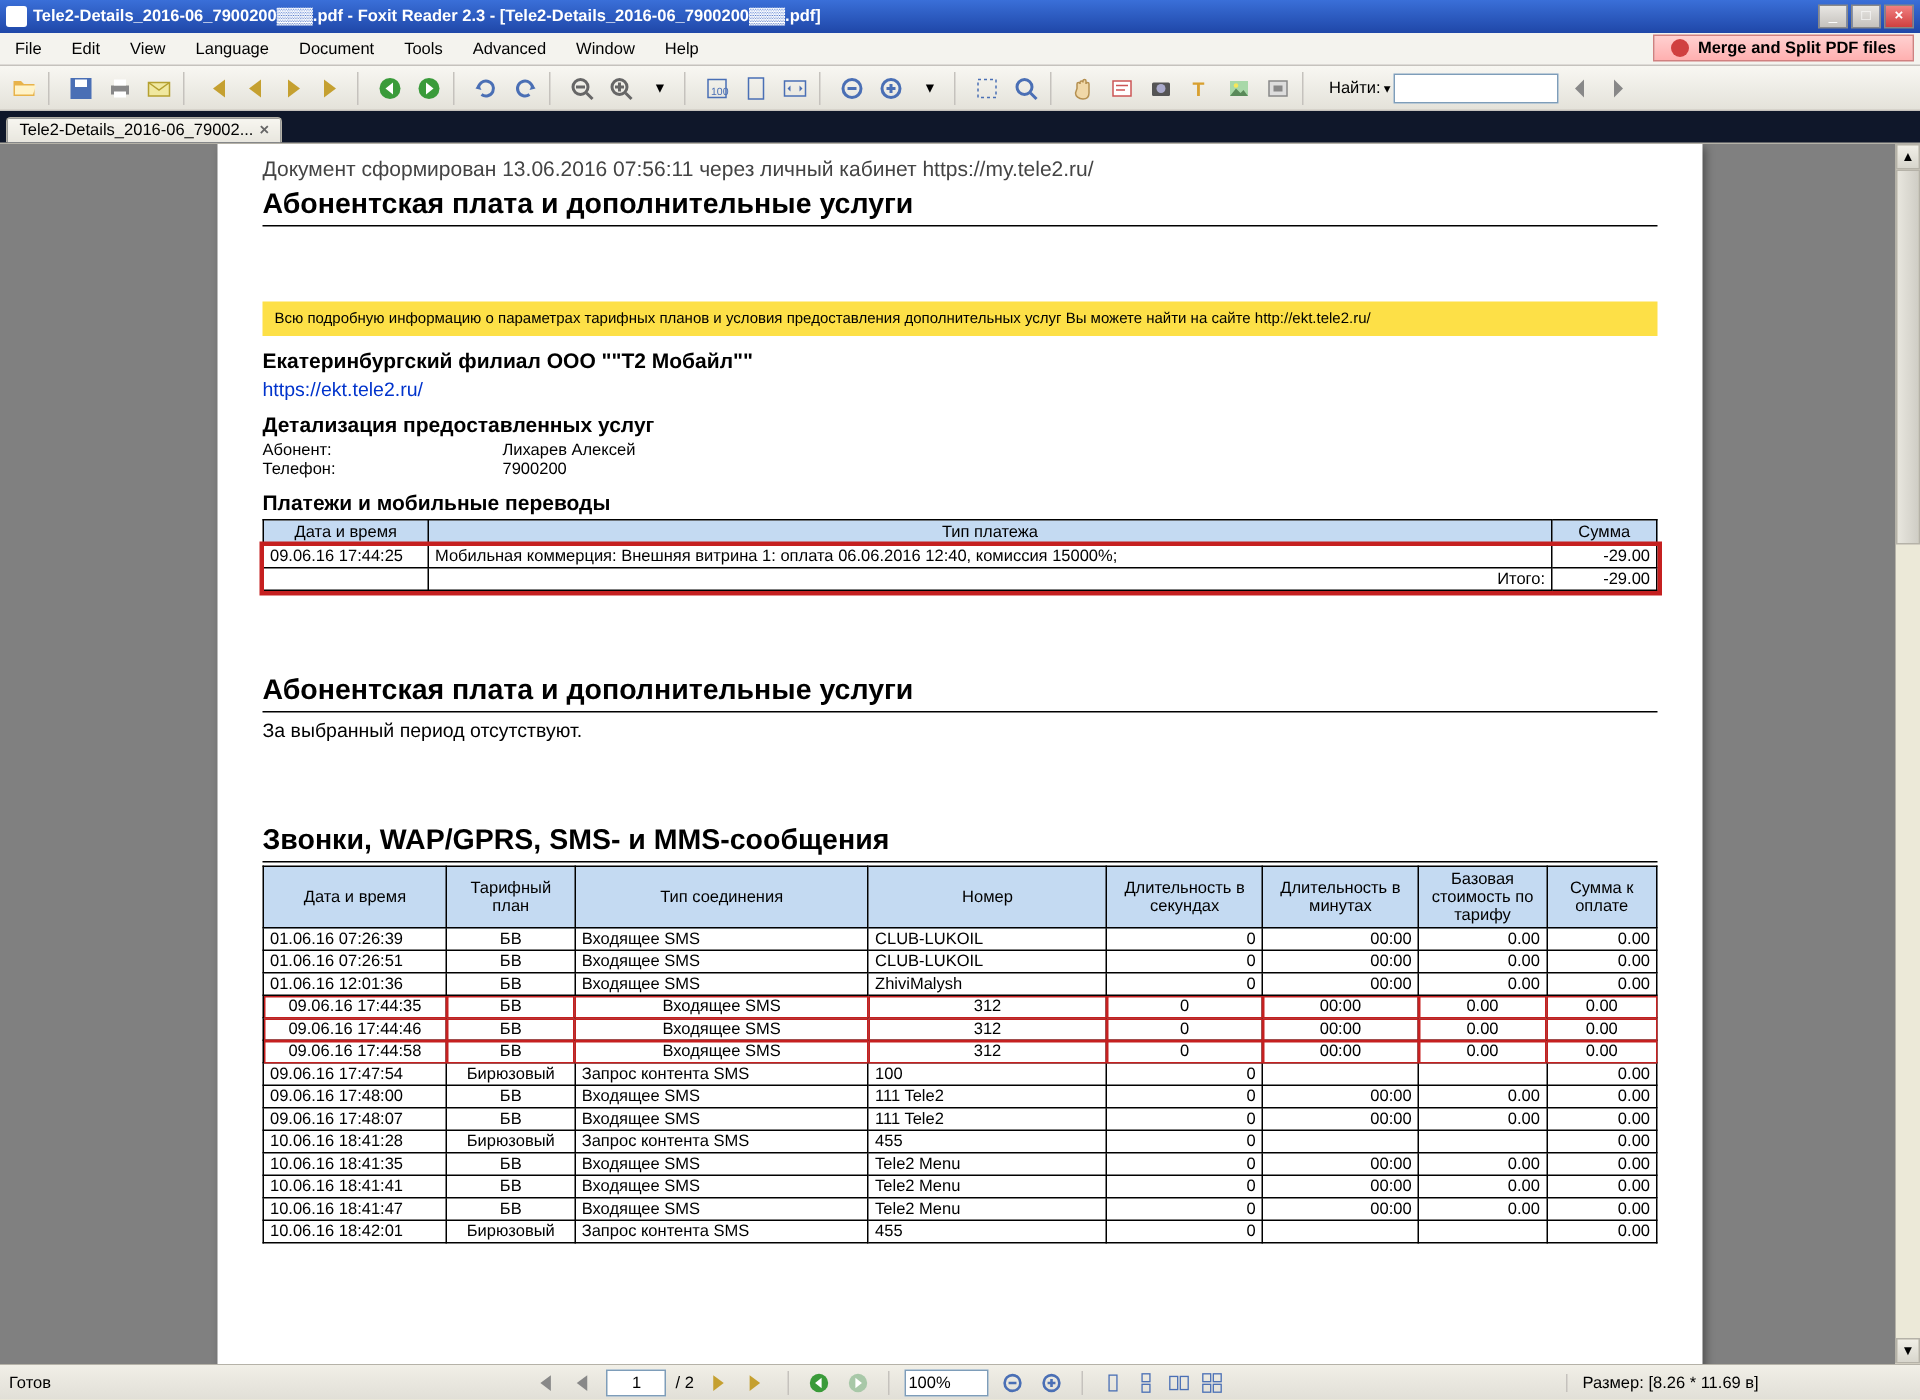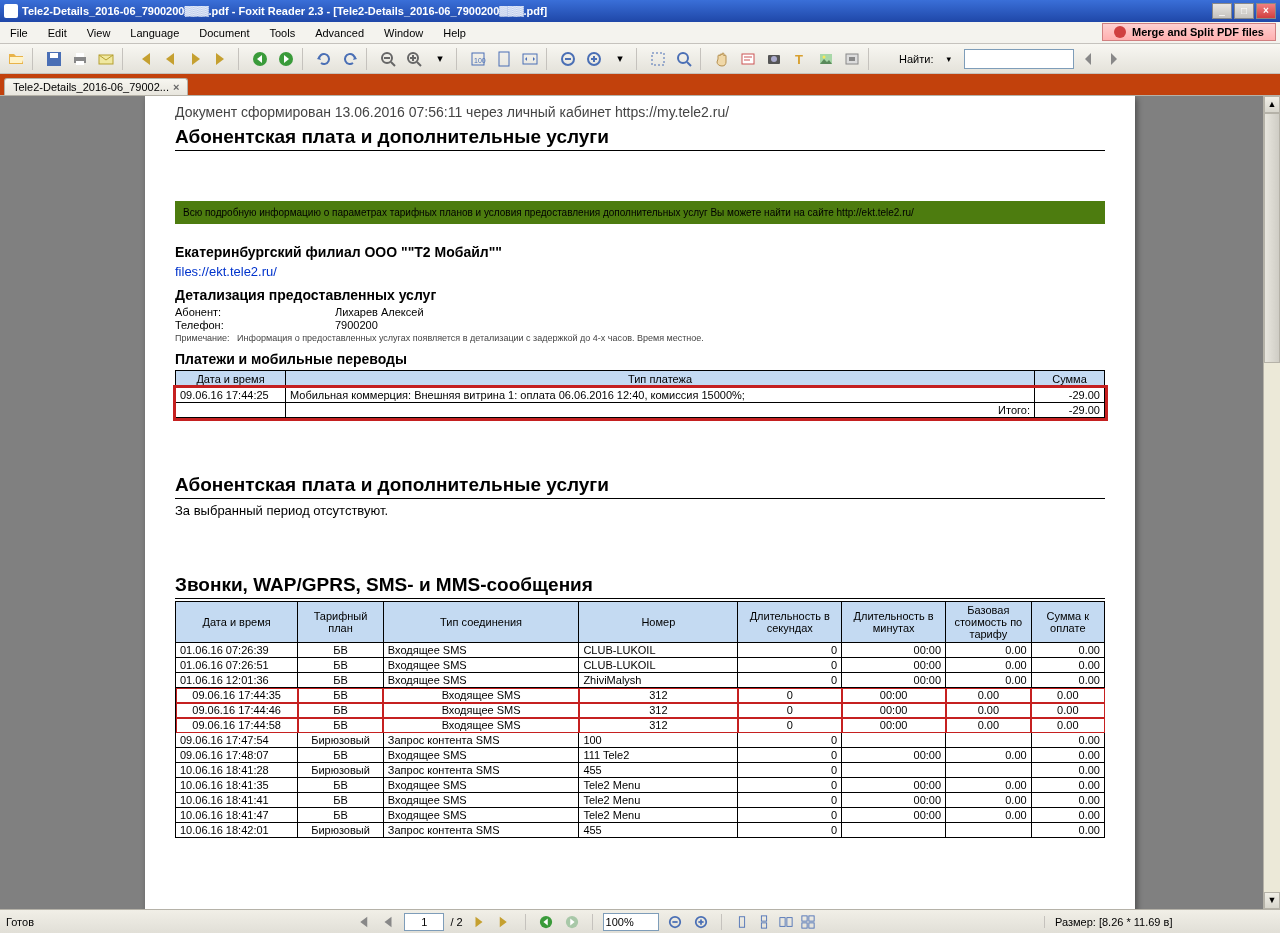--- a/index.html
+++ b/index.html
@@ -18,38 +18,38 @@
 .menubar { background:#f4f3ee; height:22px; display:flex; align-items:stretch; border-bottom:1px solid #c5c2bd; position:relative; }
 .menu-item { padding:3px 10px; cursor:pointer; font-size:11px; line-height:16px; }
 .merge-split { position:absolute; right:4px; top:1px; background:linear-gradient(#ffd0d0,#ffb0b0); border:1px solid #d08080; height:18px; padding:0 11px; font-size:11px; font-weight:bold; color:#000; display:flex; align-items:center; gap:6px; }
 .merge-split::before { content:''; width:12px; height:12px; background:#d04040; border-radius:50%; }
 
 
 .toolbar { background:linear-gradient(#f8f7f2,#e4e2da); height:30px; display:flex; align-items:center; gap:2px; padding:0 4px; border-bottom:1px solid #c5c2bd; }
 .tool-btn { width:24px; height:24px; display:flex; align-items:center; justify-content:center; cursor:pointer; border:1px solid transparent; border-radius:2px; }
 .tool-sep { width:6px; height:22px; border-left:1px solid #c5c2bd; margin:0 2px; }
 .tool-icon { width:16px; height:16px; }
-.search-box { margin-left:21px; display:flex; align-items:center; gap:13px; }
+.search-box { margin-left:8px; display:flex; align-items:center; gap:2px; }
 .search-label { font-size:11px; }
 .search-input { width:110px; height:20px; border:1px solid #7e9db9; background:#fff; font-size:11px; padding:0 3px; }
 
 
-.doc-tabs { background:#c2410c; height:22px; display:flex; align-items:flex-end; padding-left:4px; border-bottom:1px solid #b5b2a8; }
+.doc-tabs { background:#0f172a; height:22px; display:flex; align-items:flex-end; padding-left:4px; border-bottom:1px solid #b5b2a8; }
 .doc-tab { background:linear-gradient(#f7f6f0,#e8e6de); border:1px solid #b5b2a8; border-bottom:none; padding:2px 8px; font-size:11px; display:flex; align-items:center; gap:4px; border-radius:3px 3px 0 0; cursor:pointer; }
 .doc-tab .close-x { font-weight:bold; color:#666; }
 
 
 .viewport { position:absolute; top:96px; left:0; right:0; bottom:24px; background:#808080; overflow:auto; display:flex; justify-content:center; }
 .page { background:#fff; width:990px; min-height:1200px; margin:0 auto; padding:8px 30px 20px; box-shadow:2px 2px 6px rgba(0,0,0,0.4); position:relative; }
 
 
 .small-gray { font-size:14px; color:#444; }
 .h1 { font-size:19px; font-weight:bold; margin:6px 0 2px; border-bottom:1px solid #000; padding-bottom:2px; }
 .h2 { font-size:14px; font-weight:bold; margin:8px 0 3px; }
-.info-box { background:#4d7c0f; padding:6px 8px; font-size:10px; margin-top:50px; margin-bottom:20px; }
+.info-box { background:#fde047; padding:6px 8px; font-size:10px; margin-top:50px; margin-bottom:8px; }
 .link { color:#0033cc; }
 .details-row { display:flex; font-size:11px; margin:1px 0; }
 .details-label { width:160px; }
 .note-row { font-size:9px; color:#444; margin-top:2px; }
 
 
 table { border-collapse:collapse; width:100%; font-size:11px; }
 th { background:#c4daf2; border:1px solid #000; padding:2px 4px; font-weight:normal; text-align:center; }
 td { border:1px solid #000; padding:1px 4px; }
 .num { text-align:right; }
@@ -300,31 +300,30 @@
     <span class="close-x">×</span>
   </div>
 </div>
 
 <div class="viewport">
   <div class="page">
     <div class="small-gray">Документ сформирован 13.06.2016 07:56:11 через личный кабинет https://my.tele2.ru/</div>
     <div class="h1">Абонентская плата и дополнительные услуги</div>
     <div class="info-box">Всю подробную информацию о параметрах тарифных планов и условия предоставления дополнительных услуг Вы можете найти на сайте http://ekt.tele2.ru/</div>
     <div class="h2">Екатеринбургский филиал ООО ""Т2 Мобайл""</div>
-    <div class="link" style="font-size:13px;margin:4px 0 8px;">files://ekt.tele2.ru/</div>
+    <div class="link" style="font-size:13px;margin:4px 0 8px;">https://ekt.tele2.ru/</div>
     <div class="h2">Детализация предоставленных услуг</div>
     <div class="details-row">
         <div class="details-label">Абонент:</div>
         <div>Лихарев Алексей</div>
       </div>
     <div class="details-row">
         <div class="details-label">Телефон:</div>
         <div>7900200</div>
       </div>
-    <div class="note-row"><span>Примечание:</span>&nbsp;&nbsp;&nbsp;<span>Информация о предоставленных услугах появляется в детализации с задержкой до 4-х часов. Время местное.</span></div>
 
     <div class="h2" style="margin-top:8px;">Платежи и мобильные переводы</div>
     <table>
       <colgroup>
           <col style="width:110px">
           <col>
           <col style="width:70px">
         </colgroup>
       <tbody>
           <tr>
@@ -436,20 +435,30 @@
             <td class="num">0.00</td>
           </tr>
           <tr>
             <td>09.06.16 17:47:54</td>
             <td style="text-align:center">Бирюзовый</td>
             <td>Запрос контента SMS</td>
             <td>100</td>
             <td class="num">0</td>
             <td class="num"></td>
             <td class="num"></td>
+            <td class="num">0.00</td>
+          </tr>
+          <tr>
+            <td>09.06.16 17:48:00</td>
+            <td style="text-align:center">БВ</td>
+            <td>Входящее SMS</td>
+            <td>111 Tele2</td>
+            <td class="num">0</td>
+            <td class="num">00:00</td>
+            <td class="num">0.00</td>
             <td class="num">0.00</td>
           </tr>
           <tr>
             <td>09.06.16 17:48:07</td>
             <td style="text-align:center">БВ</td>
             <td>Входящее SMS</td>
             <td>111 Tele2</td>
             <td class="num">0</td>
             <td class="num">00:00</td>
             <td class="num">0.00</td>

